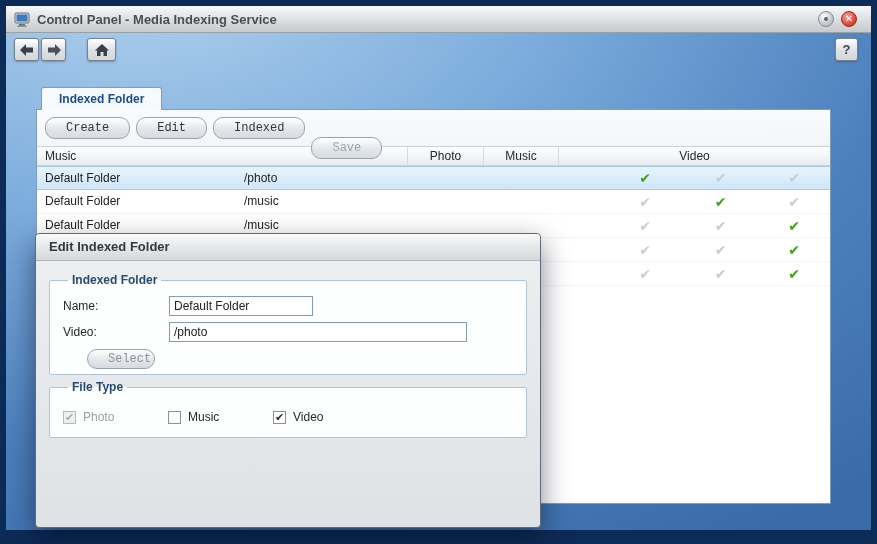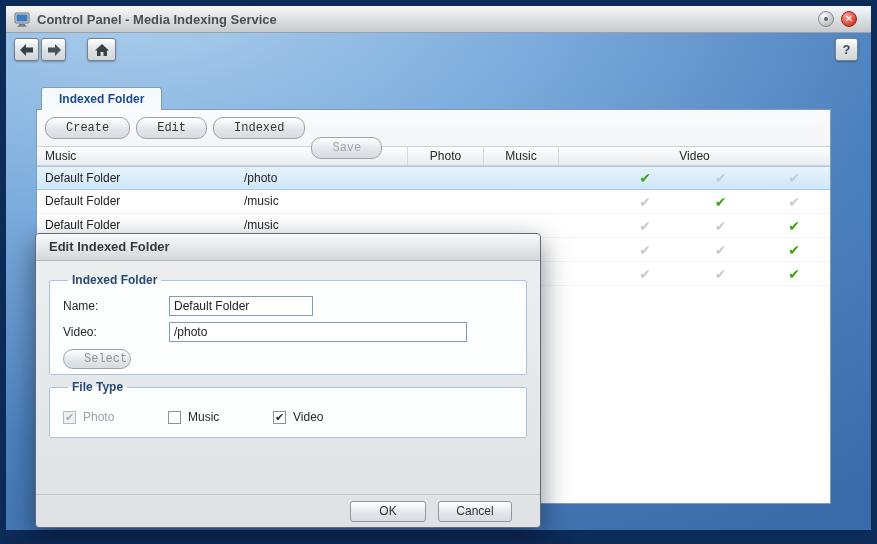--- a/index.html
+++ b/index.html
@@ -73,21 +73,21 @@
     color:#35393d; padding-left:13px; cursor:move; }
   .dlg-body { padding:10px 13px 0; }
   fieldset { border:1px solid #b0c4d8; background:#fdfefe; border-radius:2px; padding:4px 0 0 13px; }
   legend { font-weight:bold; color:#274b72; padding:0 4px; margin-left:5px; font-size:12px; }
   .fs1 { margin-top:2px; height:102px; }
   .fs2 { margin-top:5px; height:58px; }
   .frow { display:flex; align-items:center; margin-top:4px; height:22px; }
   .flabel { width:106px; color:#26292c; }
   .tinput { height:20px; border:1px solid #7f9db9; padding:0 4px; font-size:12px; font-family:inherit; color:#222; background:#fff; }
   .in-name { width:144px; } .in-folder { width:298px; }
-  .selbtn { margin-top:6px; width:68px; height:20px; color:#8d949b; }
+  .selbtn { margin-top:6px; width:68px; height:20px; color:#8d949b;margin-left:24px; }
   .cbrow { display:flex; margin-top:12px; align-items:center; }
   .cb-item { display:flex; align-items:center; width:105px; }
   .cb { width:13px; height:13px; border:1px solid #8a939c; background:#fff; display:inline-flex;
     align-items:center; justify-content:center; font-size:11px; font-weight:bold; color:#2a2d30; cursor:pointer; }
   .cb-item.disabled .cb { background:#eef0f1; border-color:#b4bac0; color:#a6adb3; cursor:default; }
   .cb-label { margin-left:7px; color:#26292c; }
   .cb-item.disabled .cb-label { color:#9aa1a8; }
   .dlg-footer { position:absolute; left:0; right:0; top:260px; bottom:0; border-top:1px solid #c2c8ce;
     display:flex; justify-content:flex-end; align-items:center; padding-right:28px; gap:12px;
     border-radius:0 0 4px 4px; }
@@ -253,20 +253,16 @@
                 <span class="cb-label">Music</span>
               </span>
               <span class="cb-item">
                 <span class="cb">✔</span>
                 <span class="cb-label">Video</span>
               </span>
             </div>
         </fieldset>
 
       </div>
-      <div class="dlg-footer">
-        <button class="dlg-btn" id="btn-ok">OK</button>
-        <button class="dlg-btn" id="btn-cancel">Cancel</button>
-      </div>
     </div>
 
   </div>
 </div>
 
 </body></html>

